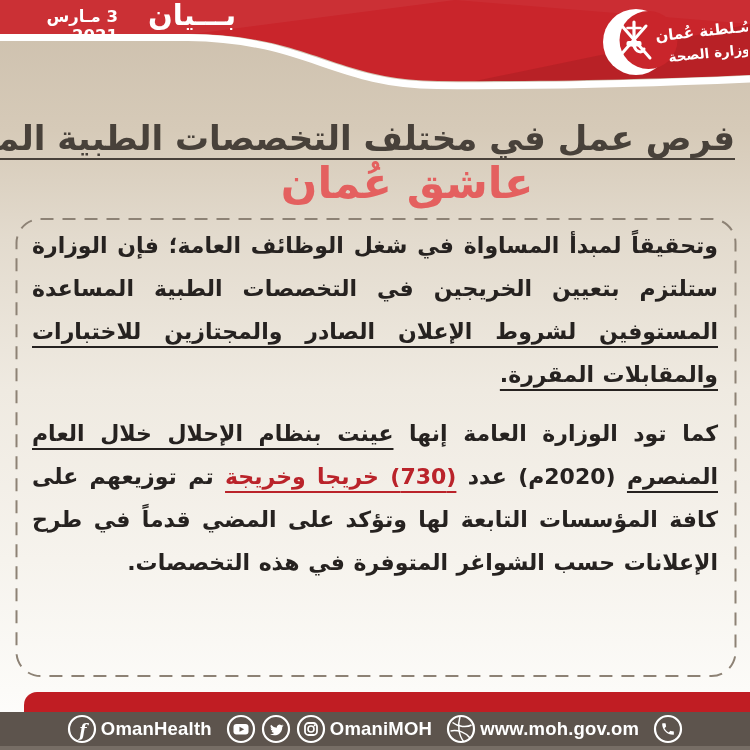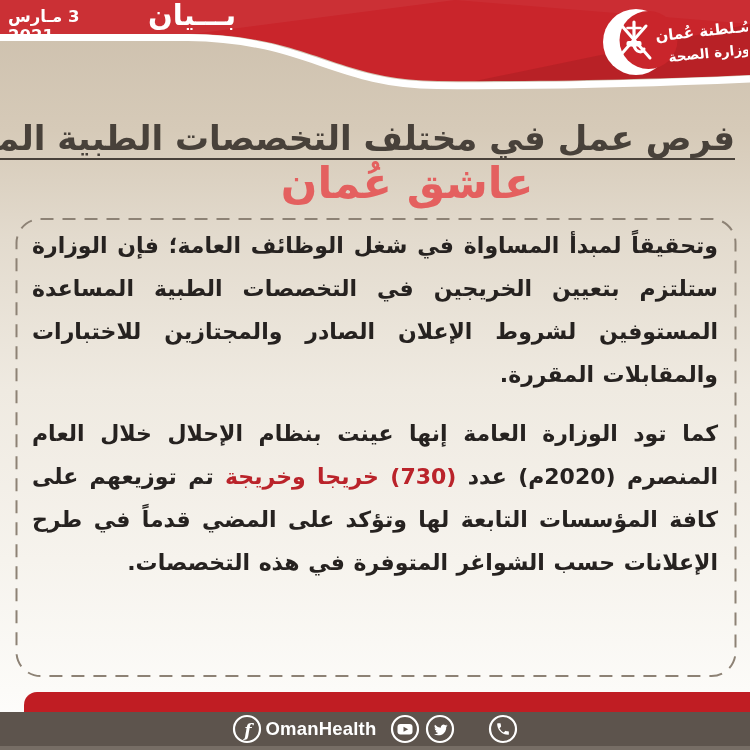--- a/index.html
+++ b/index.html
@@ -6,21 +6,21 @@
   html,body { background:#ffffff; }
   .page {
     position:relative; width:750px; height:750px; overflow:hidden;
     font-family:"DejaVu Sans", sans-serif;
     background:linear-gradient(180deg,#ccbfac 0px,#d6cab8 130px,#e3dbce 240px,#efeae1 390px,#f6f3ed 560px,#fcfbf8 690px,#ffffff 750px);
   }
   
   .header-svg { position:absolute; top:0; left:0; }
   .header-date {
     position:absolute; top:7px; left:8px; width:110px;
-    direction:rtl; text-align:left;
+    direction:rtl; text-align:right;
     color:#ffffff; font-weight:bold; font-size:16.5px; letter-spacing:.2px;
   }
   .bayan {
     position:absolute; top:-2px; left:148px;
     color:#ffffff; font-weight:bold; font-size:29px;
   }
   .logo { position:absolute; top:2px; right:2px; }
   
   .title-wrap { position:absolute; top:118px; right:15px; left:10px; text-align:right; direction:rtl; }
   .title-wrap .title {
@@ -39,21 +39,21 @@
   
   .content {
     position:absolute; top:224px; left:32px; right:32px;
     direction:rtl; text-align:justify;
     font-size:22px; font-weight:bold; color:#262220;
     line-height:43px; word-spacing:1px;
   }
   .content p { margin:0 0 16px 0; }
   .content p:last-child { margin-bottom:0; }
   .red-bold { color:#ba232a; }
-  .u-line { text-underline-offset:7px; text-decoration-thickness:2px; }
+  .u-line { text-decoration:underline; text-underline-offset:7px; text-decoration-thickness:2px; }
   
   .footer-redbar {
     position:absolute; left:24px; right:0; top:692px; height:42px;
     background:#c01d23; border-top-left-radius:13px;
   }
   .footer-bar {
     position:absolute; left:0; right:0; top:712px; height:38px;
     background:#5d544d; border-bottom:4px solid #766d65;
     display:flex; align-items:center; justify-content:center;
     color:#ffffff; z-index:4;
@@ -135,23 +135,43 @@
       <path d="M13.5 12.7 L18.2 15.25 L13.5 17.8 Z" fill="#5d544d"></path>
     </svg>
     <span class="sp-sm"></span>
     <svg class="f-icon" width="30" height="30" viewBox="0 0 30 30">
       <circle cx="15" cy="15" r="13" fill="none" stroke="#ffffff" stroke-width="2.2"></circle>
       <g transform="translate(7.8,8.6) scale(0.62)">
         <path fill="#ffffff" d="M23.44 4.83c-.8.37-1.66.62-2.56.73a4.5 4.5 0 001.98-2.48 8.97 8.97 0 01-2.85 1.09A4.48 4.48 0 0012.8 8.26 12.73 12.73 0 013.56 3.57a4.48 4.48 0 001.39 5.98 4.44 4.44 0 01-2.03-.56v.06a4.48 4.48 0 003.6 4.39 4.5 4.5 0 01-2.03.08 4.49 4.49 0 004.19 3.11A9 9 0 012 18.49a12.68 12.68 0 006.88 2.02c8.26 0 12.78-6.84 12.78-12.78l-.01-.58a9.1 9.1 0 002.24-2.32z"></path>
       </g>
     </svg>
     <span class="sp-sm"></span>
+    <div class="f-group">
+      <svg class="f-icon" width="30" height="30" viewBox="0 0 30 30">
+        <circle cx="15" cy="15" r="13" fill="none" stroke="#ffffff" stroke-width="2.2"></circle>
+        <rect x="9" y="9" width="12" height="12" rx="3.6" fill="none" stroke="#ffffff" stroke-width="1.8"></rect>
+        <circle cx="15" cy="15" r="3" fill="none" stroke="#ffffff" stroke-width="1.6"></circle>
+        <circle cx="18.7" cy="11.3" r="1.1" fill="#ffffff"></circle>
+      </svg>
+      <span class="f-label">OmaniMOH</span>
+    </div>
 
     <span class="sp-md"></span>
 
+    <div class="f-group">
+      <svg class="f-icon" width="30" height="30" viewBox="0 0 30 30">
+        <circle cx="15" cy="15" r="13" fill="none" stroke="#ffffff" stroke-width="2.2"></circle>
+        <g stroke="#ffffff" stroke-width="1.5" fill="none">
+          <path d="M6.5,8.5 C12,13 21,13.6 25.5,11"></path>
+          <path d="M4.5,17 C12,15.5 20,18.5 24,24"></path>
+          <path d="M14,2.6 C11.5,11 12.5,21 17.5,27.2"></path>
+        </g>
+      </svg>
+      <span class="f-label">www.moh.gov.om</span>
+    </div>
 
     <span class="sp-md"></span>
 
     <div class="f-group">
       <svg class="f-icon" width="30" height="30" viewBox="0 0 30 30">
         <circle cx="15" cy="15" r="13" fill="none" stroke="#ffffff" stroke-width="2.2"></circle>
         <g transform="translate(7.2,7.2) scale(0.65)">
           <path fill="#ffffff" d="M6.62 10.79c1.44 2.83 3.76 5.14 6.59 6.59l2.2-2.21a.96.96 0 011.02-.24c1.12.37 2.33.57 3.57.57a1 1 0 011 1V20a1 1 0 01-1 1C10.61 21 3 13.39 3 3.99A1 1 0 014 3h3.5a1 1 0 011 1c0 1.25.2 2.45.57 3.57.11.35.03.74-.25 1.02l-2.2 2.2z"></path>
         </g>
       </svg>

